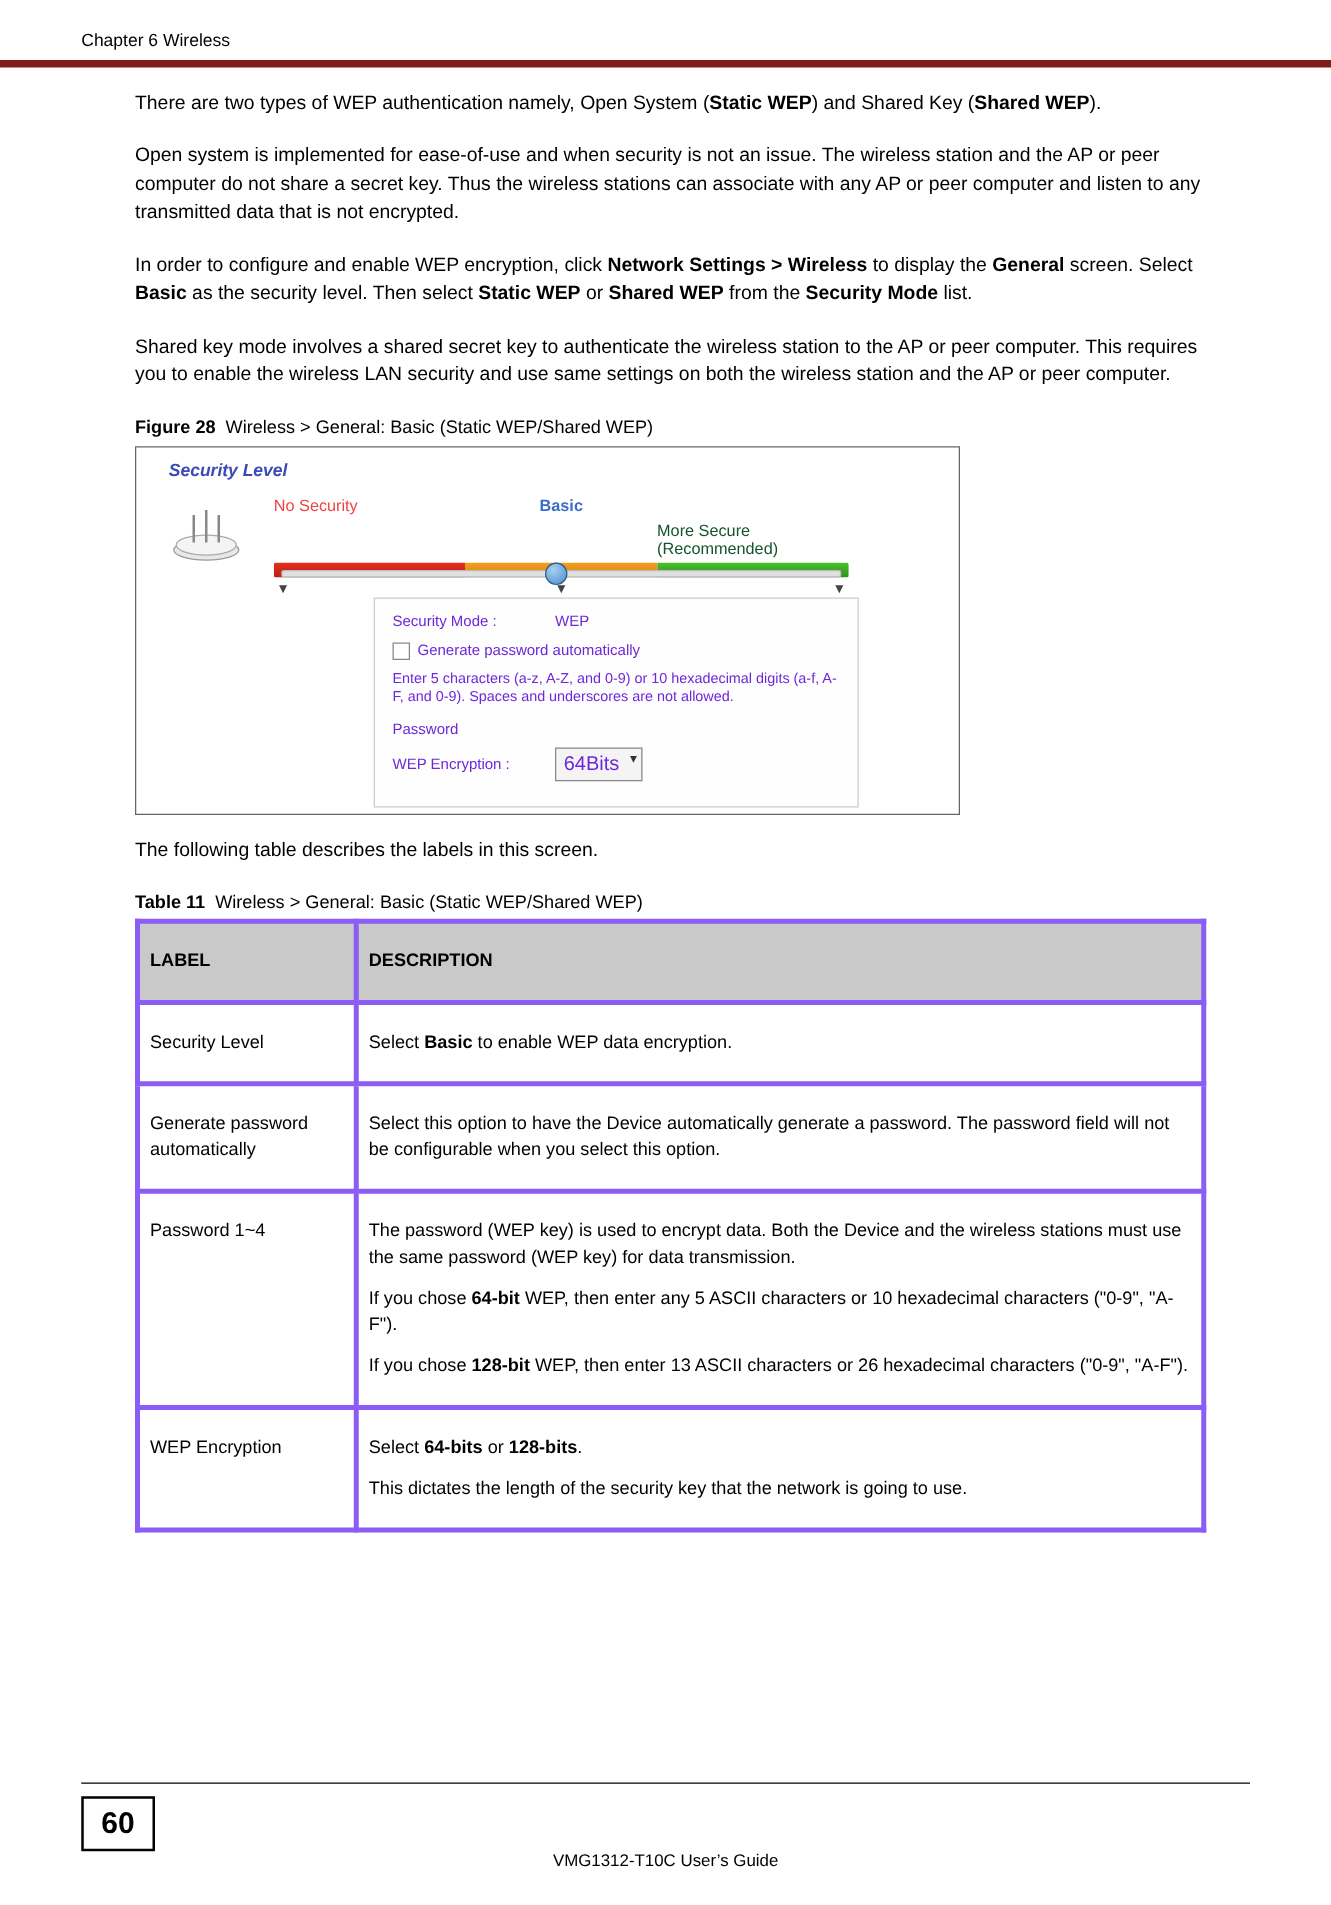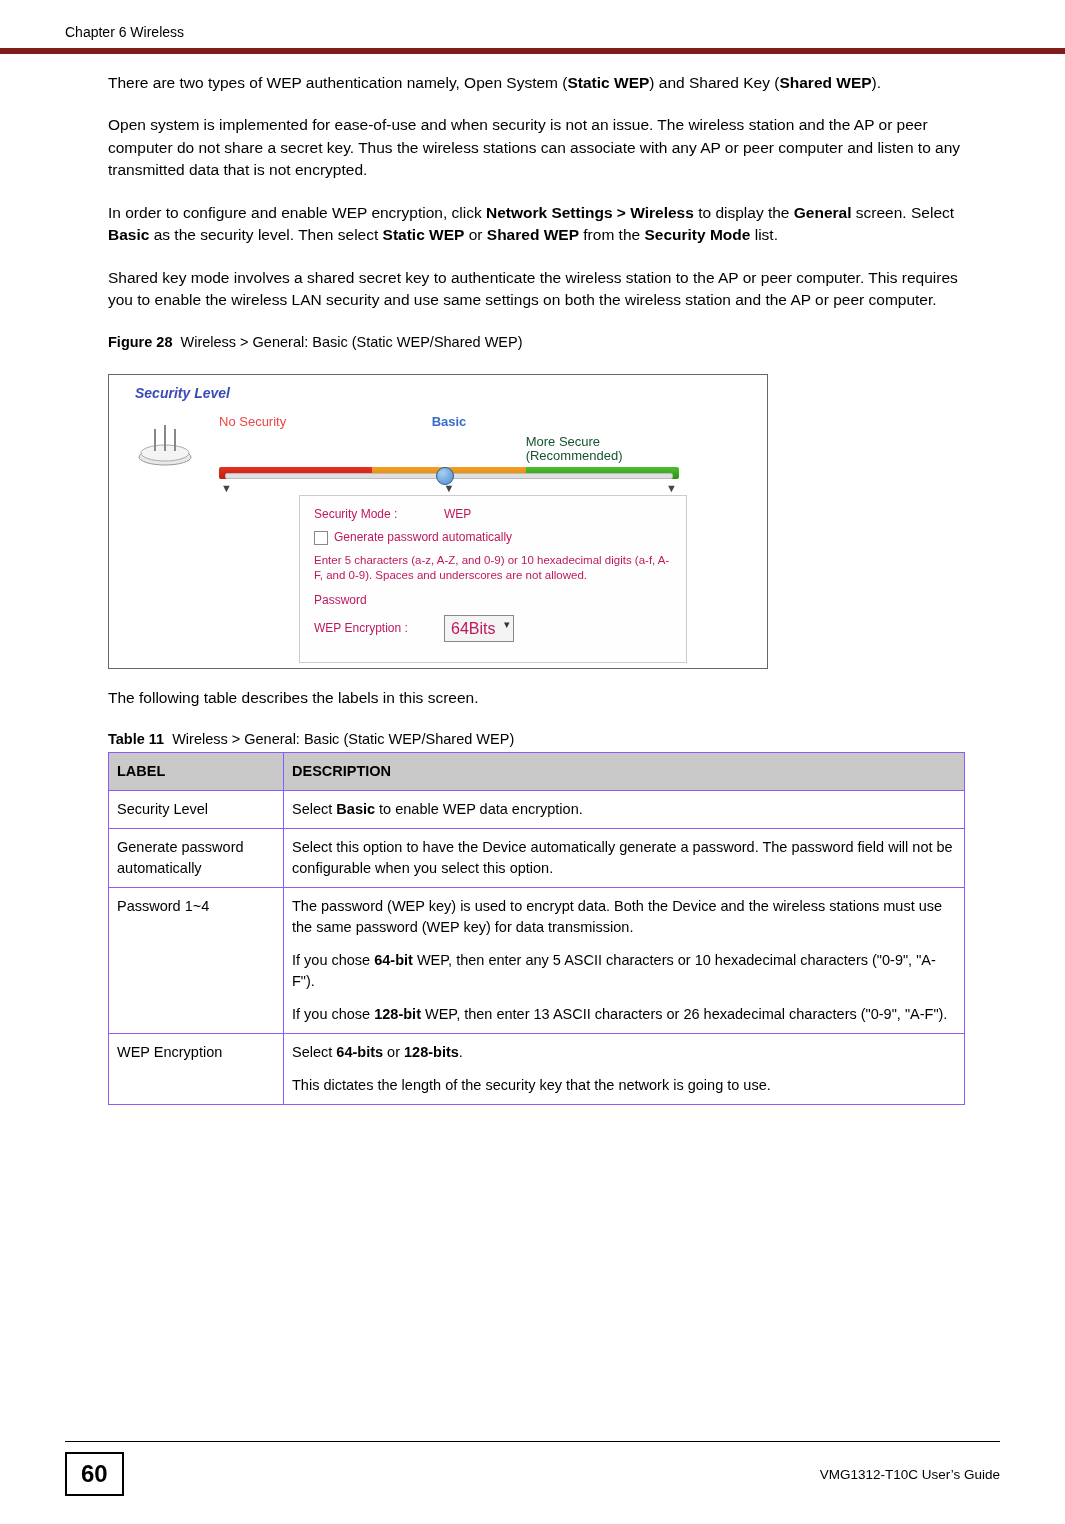--- a/index.html
+++ b/index.html
@@ -21,21 +21,21 @@
     .header-left { font-size: 14px; }
     .content {
       padding: 0 100px 0 108px;
       font-size: 15.5px;
       line-height: 1.45;
     }
     .para { margin-bottom: 20px; }
     .figure-caption {
       font-weight: bold;
       font-size: 14.5px;
-      margin-bottom: 21px;
+      margin-bottom: 4px;
     }
     .figure-caption .fig-title { font-weight: normal; margin-left: 8px; }
     .figure-box {
       border: 1px solid #666;
       width: 660px;
       height: 295px;
       margin-bottom: 18px;
       position: relative;
       background: #fff;
     }
@@ -94,21 +94,21 @@
       border-radius: 50%;
     }
     .panel {
       position: absolute;
       top: 120px; left: 190px;
       width: 388px;
       border: 1px solid #ccc;
       background: #fefefe;
       padding: 10px 14px 14px 14px;
       font-size: 12px;
-      color: #be185d;
+      color: #6d28d9;
     }
     .panel-row { display: flex; align-items: center; margin-bottom: 6px; }
     .panel-row .lab { width: 130px; }
     .panel-row .val { flex: 1; }
     .chk {
       width: 14px; height: 14px;
       border: 1px solid #888;
       display: inline-block;
       margin-right: 6px;
       vertical-align: middle;
@@ -135,40 +135,40 @@
       font-size: 14.5px;
       margin-bottom: 2px;
     }
     .table-caption .tbl-title { font-weight: normal; margin-left: 8px; }
     table.desc {
       border-collapse: collapse;
       width: 100%;
       font-size: 14.5px;
     }
     table.desc th, table.desc td {
-      border: 1px solid #8b5cf6;
-      padding: 8px 8px;
+      border: 4px solid #8b5cf6;
+      padding: 20px 8px;
       vertical-align: top;
       text-align: left;
     }
     table.desc th {
       background: #c9c9c9;
       font-weight: bold;
     }
     table.desc th.l { width: 175px; }
     .cell-para { margin-bottom: 12px; }
     .cell-para:last-child { margin-bottom: 0; }
     .footer {
       position: absolute;
       bottom: 28px;
       left: 0; right: 0;
       padding: 0 65px;
     }
     .footer-line { border-top: 1px solid #000; margin-bottom: 10px; }
-    .footer-row { display: flex; align-items: center; }
+    .footer-row { display: flex; align-items: center; flex-direction: column; }
     .page-box {
       border: 2px solid #000;
       font-weight: bold;
       font-size: 24px;
       padding: 6px 14px;
       margin-right: auto;
     }
     .footer-right { font-size: 13.5px; }
   </style>
 </head>

